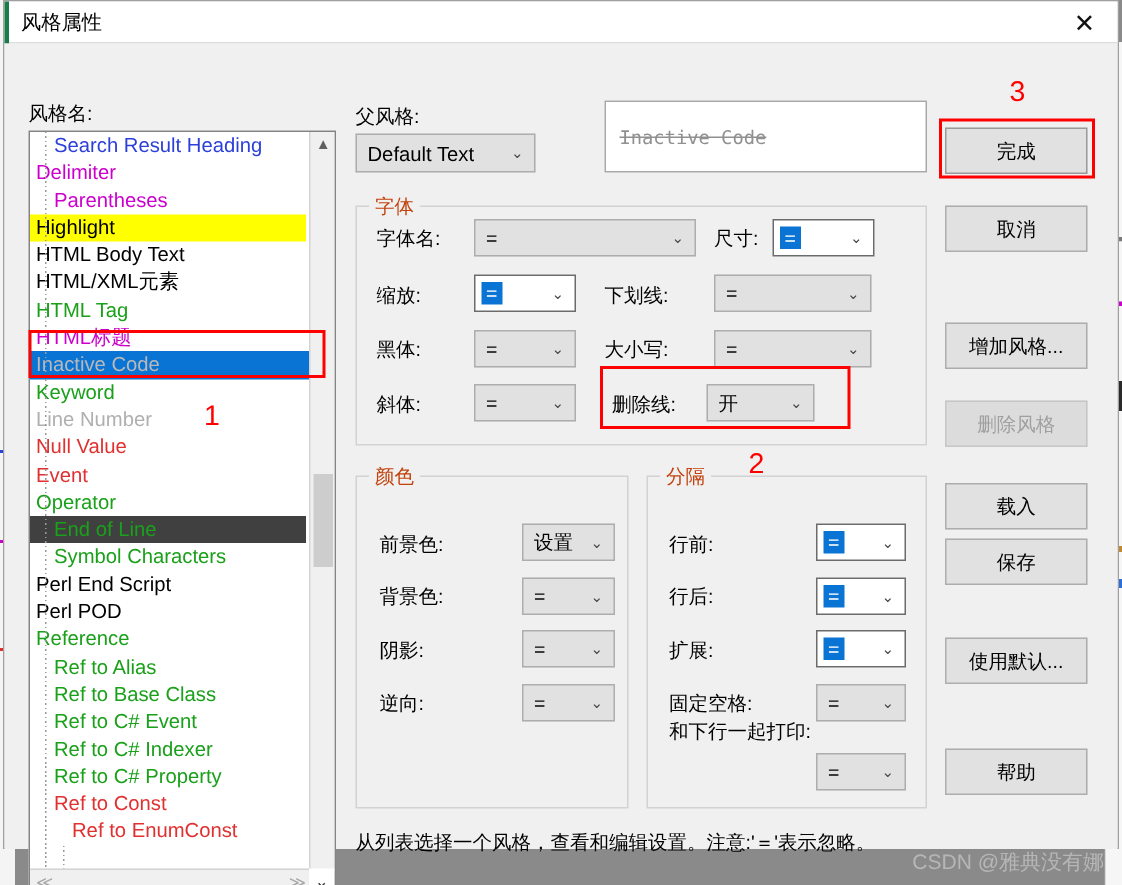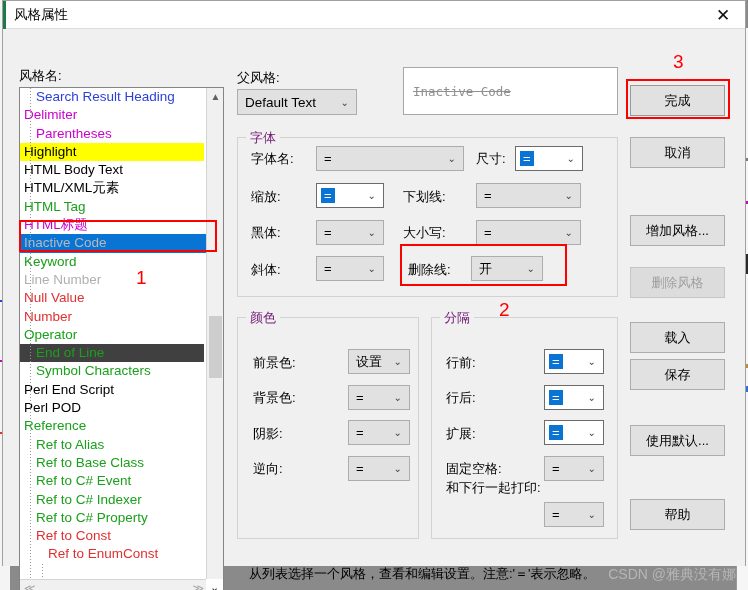--- a/index.html
+++ b/index.html
@@ -135,21 +135,21 @@
     font-size:12.5px; color:#909090;
     text-decoration:line-through;
   }
 
   
   .group {
     position:absolute; border:1px solid #d2d2d2;
   }
   .group > .legend {
     position:absolute; top:-9px; left:8px; background:#f0f0f0;
-    padding:0 4px; font-size:13px; color:#701a75;
+    padding:0 4px; font-size:13px; color:#c2410c;
   }
   #grp-font  { left:234px; top:108px; width:381px; height:160px; }
   #grp-color { left:234px; top:288px; width:182px; height:222px; }
   #grp-space { left:428px; top:288px; width:187px; height:222px; }
 
   .row-label { position:absolute; font-size:13px; color:#000; }
 
   .combo {
     position:absolute; height:25px;
     border:1px solid #adadad; background:#e1e1e1;
@@ -169,21 +169,21 @@
     position:absolute; left:627px; width:95px; height:31px;
     background:#e1e1e1; border:1px solid #adadad;
     font-size:13px; color:#000;
     display:flex; align-items:center; justify-content:center;
     font-family:"Liberation Sans", sans-serif;
   }
   .btn.disabled { color:#a0a0a0; background:#dcdcdc; border-color:#c6c6c6; }
   .btn.primary { border:1px solid #9a9a9a; }
 
   #status-text {
-    position:absolute; left:246px; top:524px; font-size:13px; color:#000;margin-top:12px;
+    position:absolute; left:234px; top:524px; font-size:13px; color:#000;
   }
 
   #watermark {
     position:absolute; right:12px; bottom:6px;
     font-size:14px; color:#b6b6b6;
     font-family:"Liberation Sans", sans-serif;
   }
 </style>
 </head>
 <body>
@@ -233,21 +233,21 @@
             <div class="list-item indent1" style="color: rgb(204, 0, 204);">Parentheses</div>
             <div class="list-item" style="color: rgb(0, 0, 0); background: rgb(255, 255, 0); width: 184px;">Highlight</div>
             <div class="list-item" style="color: rgb(0, 0, 0);">HTML Body Text</div>
             <div class="list-item" style="color: rgb(0, 0, 0);">HTML/XML元素</div>
             <div class="list-item" style="color: rgb(26, 160, 26);">HTML Tag</div>
             <div class="list-item" style="color: rgb(204, 0, 204);">HTML标题</div>
             <div class="list-item" style="color: rgb(184, 184, 184); background: rgb(10, 116, 212); width: 188px;">Inactive Code</div>
             <div class="list-item" style="color: rgb(26, 160, 26);">Keyword</div>
             <div class="list-item" style="color: rgb(176, 176, 176);">Line Number</div>
             <div class="list-item" style="color: rgb(224, 48, 48);">Null Value</div>
-            <div class="list-item" style="color: rgb(224, 48, 48);">Number</div>
+            <div class="list-item" style="color: rgb(224, 48, 48);">Event</div>
             <div class="list-item" style="color: rgb(26, 160, 26);">Operator</div>
             <div class="list-item indent1" style="color: rgb(26, 160, 26); background: #404040; width: 184px;">End of Line</div>
             <div class="list-item indent1" style="color: rgb(26, 160, 26);">Symbol Characters</div>
             <div class="list-item" style="color: rgb(0, 0, 0);">Perl End Script</div>
             <div class="list-item" style="color: rgb(0, 0, 0);">Perl POD</div>
             <div class="list-item" style="color: rgb(26, 160, 26);">Reference</div>
             <div class="list-item indent1" style="color: rgb(26, 160, 26);">Ref to Alias</div>
             <div class="list-item indent1" style="color: rgb(26, 160, 26);">Ref to Base Class</div>
             <div class="list-item indent1" style="color: rgb(26, 160, 26);">Ref to C# Event</div>
             <div class="list-item indent1" style="color: rgb(26, 160, 26);">Ref to C# Indexer</div>

